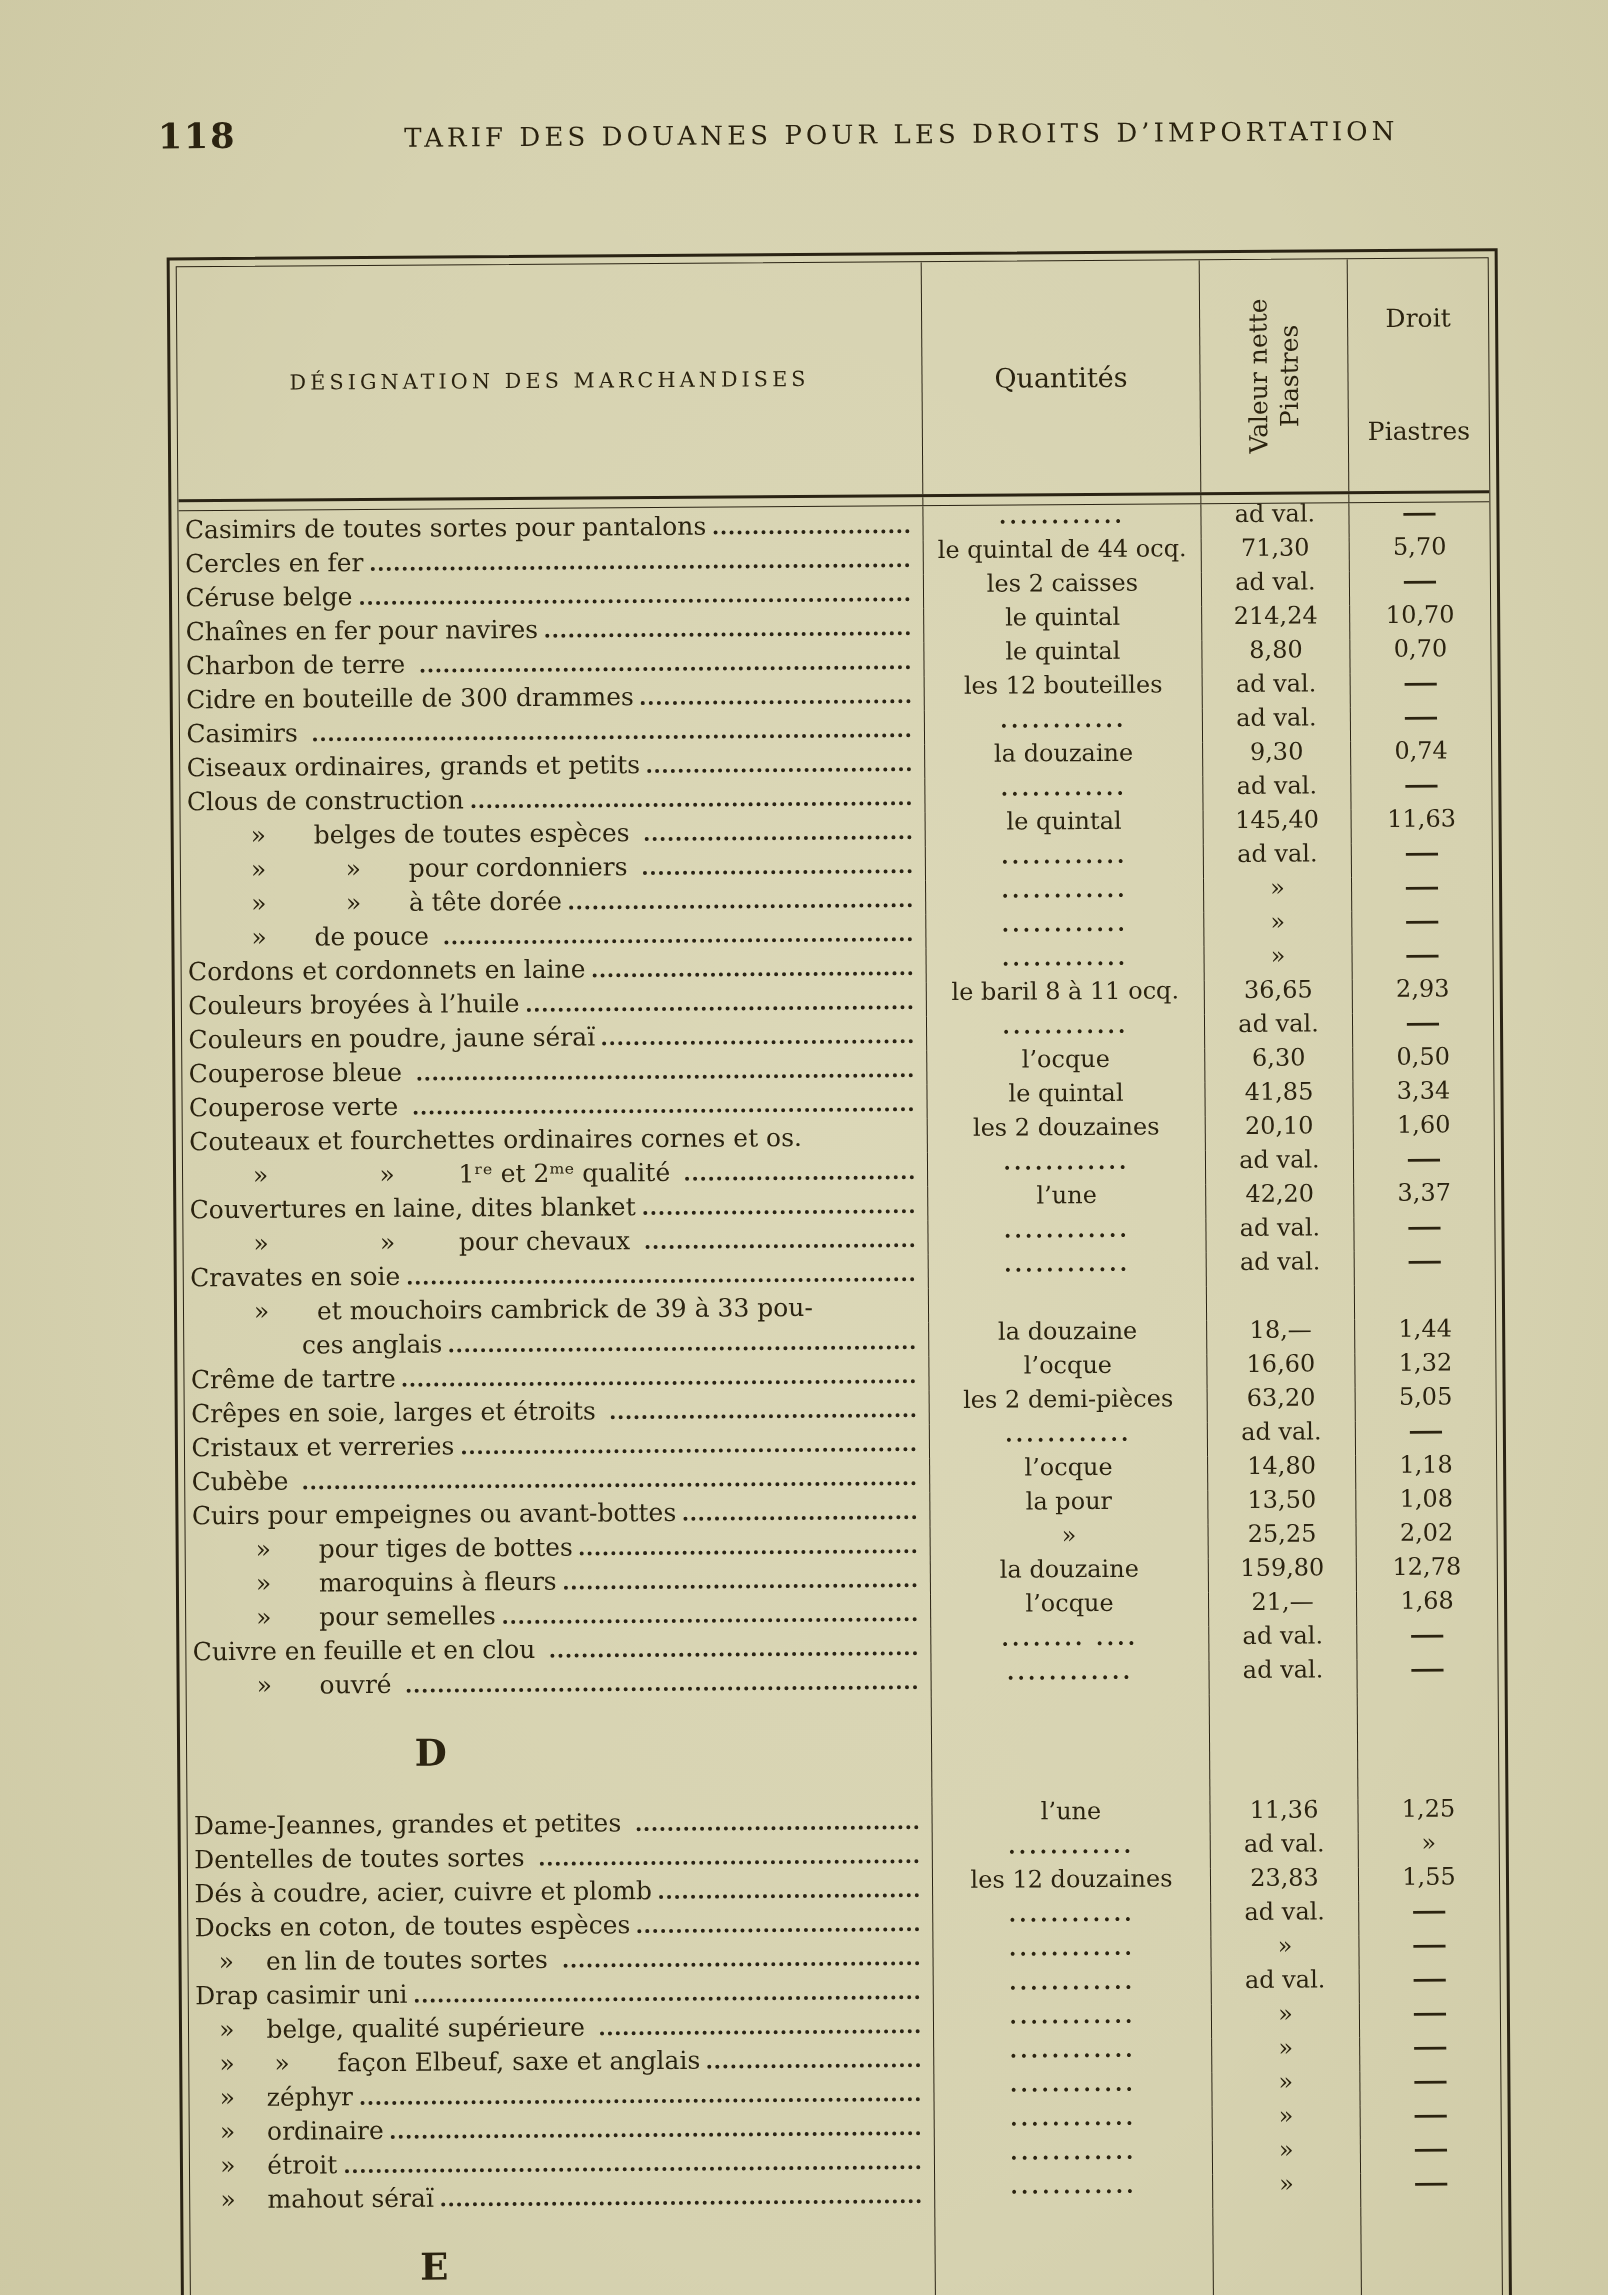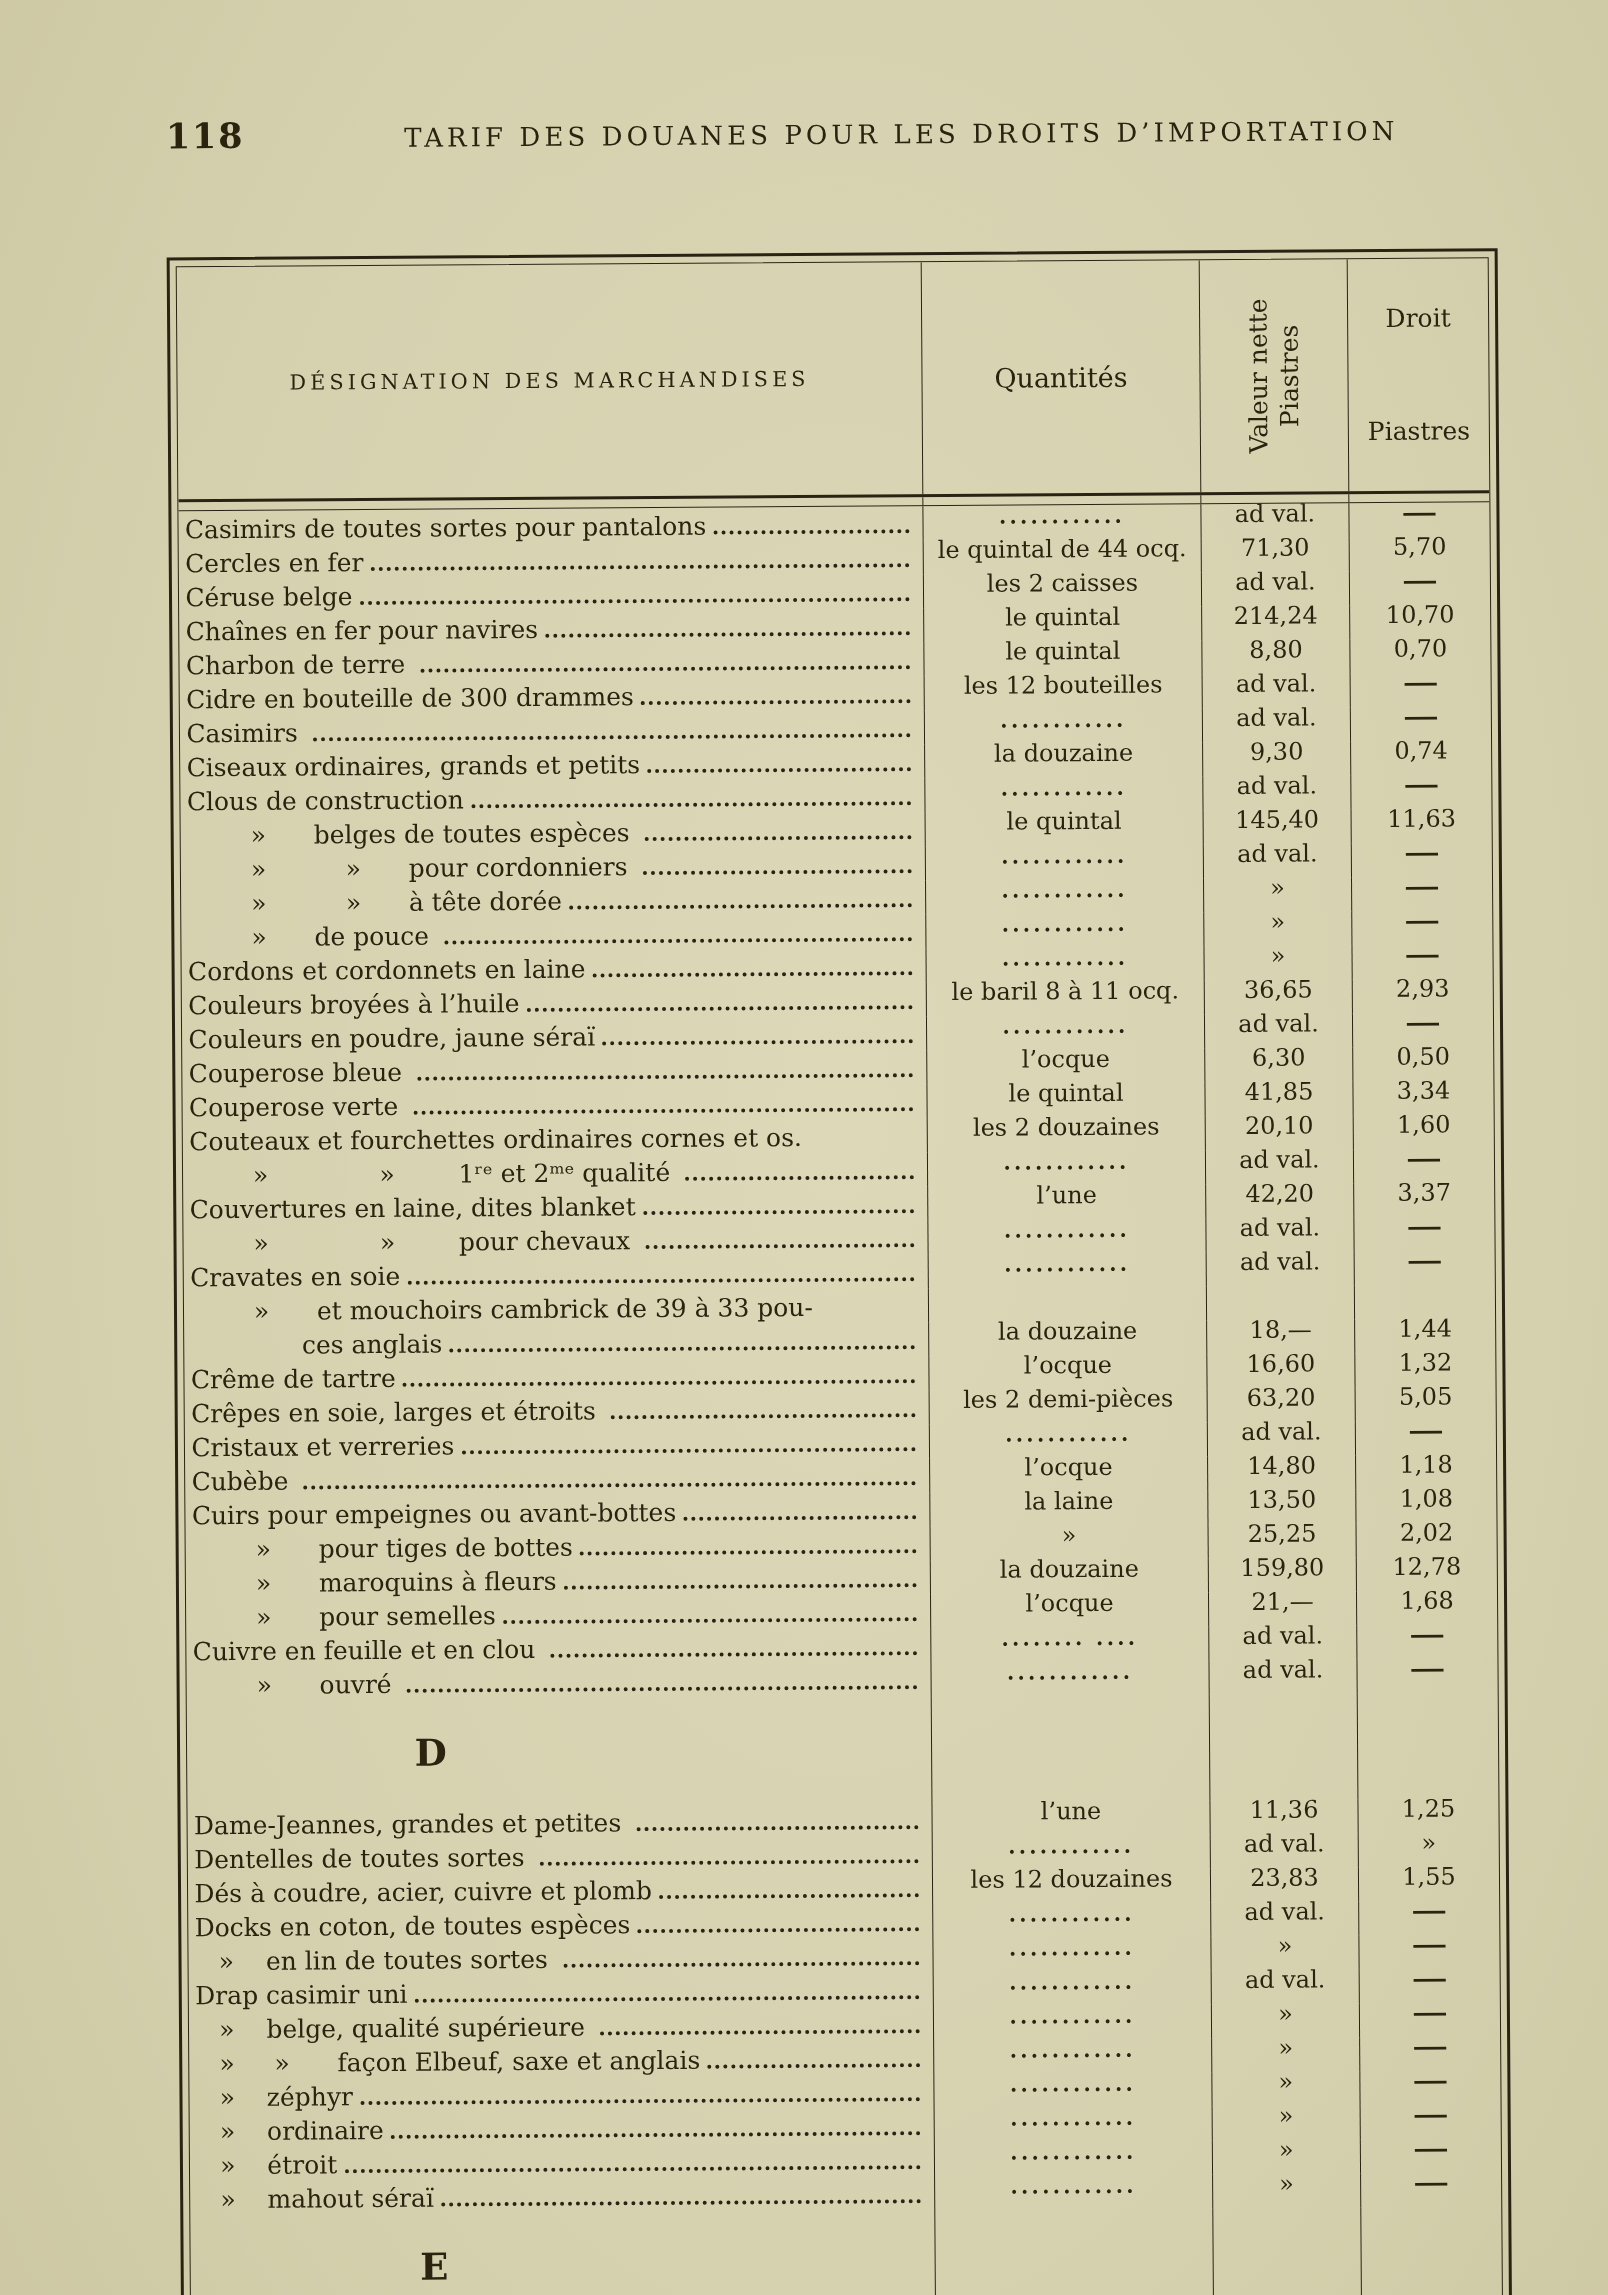--- a/index.html
+++ b/index.html
@@ -7,21 +7,21 @@
   body{
     width:1609px;height:2618px;
     background:
       radial-gradient(ellipse at 52% 42%, #dcd8b8 0%, #d6d2b0 55%, #cbc6a0 100%);
     font-family:"DejaVu Serif", serif;
     color:#2b2310;
     overflow:hidden;
   }
   .sheet{position:relative;width:1609px;height:2618px;transform:rotate(-0.4deg);}
   .page-number{
-    position:absolute;left:174px;top:111px;
+    position:absolute;left:166px;top:111px;
     font-size:35px;font-weight:bold;letter-spacing:1.8px;
   }
   .running-title{
     position:absolute;left:331px;top:120px;width:1157px;
     text-align:center;font-size:26px;letter-spacing:4.1px;font-weight:500;
     white-space:nowrap;
   }
   
   .frame{
     position:absolute;left:174px;top:253px;width:1331px;height:2130px;
@@ -272,21 +272,21 @@
             <div class="cell c4"><span class="val dash">—</span></div>
           </div>
           <div class="row entry">
             <div class="cell c1"><span class="dtext">Cubèbe </span><span class="leader"></span></div>
             <div class="cell c2"><span class="val">l’ocque</span></div>
             <div class="cell c3"><span class="val">14,80</span></div>
             <div class="cell c4"><span class="val">1,18</span></div>
           </div>
           <div class="row entry">
             <div class="cell c1"><span class="dtext">Cuirs pour empeignes ou avant-bottes</span><span class="leader"></span></div>
-            <div class="cell c2"><span class="val">la laine</span></div>
+            <div class="cell c2"><span class="val">la pour</span></div>
             <div class="cell c3"><span class="val">13,50</span></div>
             <div class="cell c4"><span class="val">1,08</span></div>
           </div>
           <div class="row entry">
             <div class="cell c1"><span class="dtext">        »      pour tiges de bottes</span><span class="leader"></span></div>
             <div class="cell c2"><span class="val">»</span></div>
             <div class="cell c3"><span class="val">25,25</span></div>
             <div class="cell c4"><span class="val">2,02</span></div>
           </div>
           <div class="row entry">

